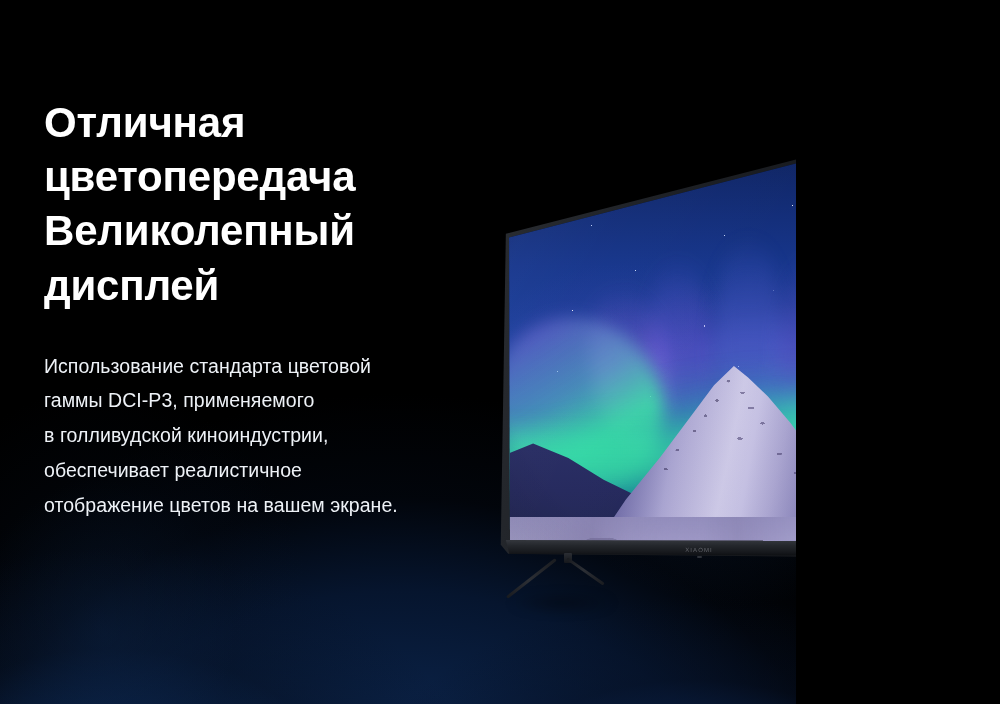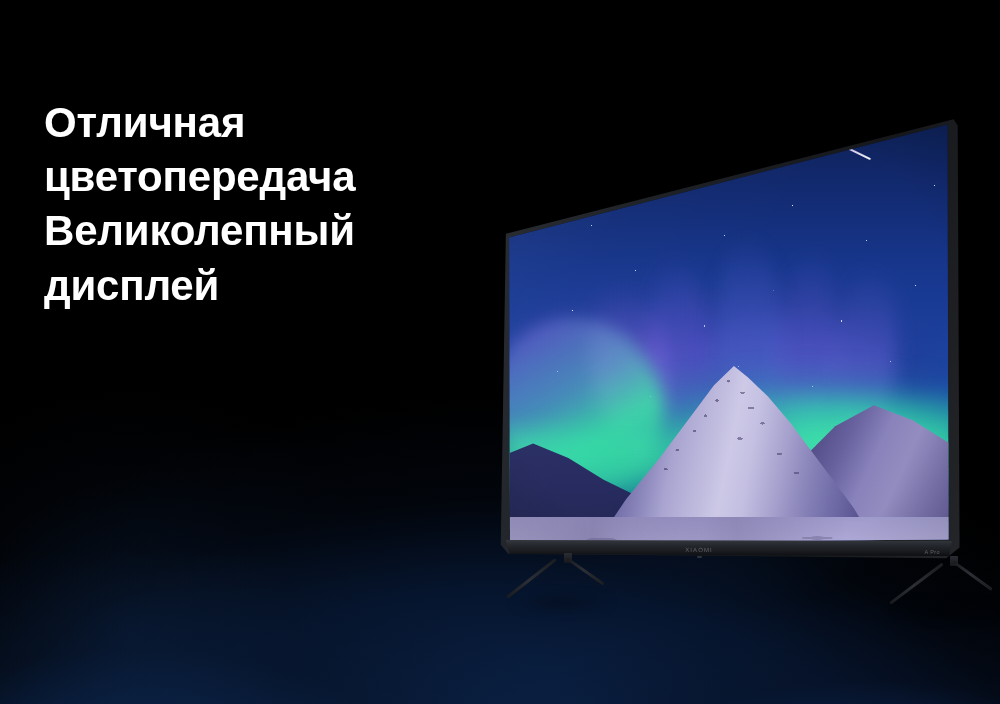--- a/index.html
+++ b/index.html
@@ -2,21 +2,21 @@
 <html><head>
 <meta charset="utf-8">
 <style>
   html, body {
     margin: 0;
     padding: 0;
     background: #000;
   }
   #stage {
     position: relative;
-    width: 1000px;
+    width: 796px;
     height: 704px;
     overflow: hidden;
     background: #000000;
     font-family: "Liberation Sans", "DejaVu Sans", sans-serif;
   }
 
   
   .bg-base {
     position: absolute;
     inset: 0;
@@ -509,20 +509,25 @@
   <div class="bg-glow-bottom-right"></div>
   <div class="bg-left-tint"></div>
   <div class="bg-tv-halo"></div>
   <div class="bg-top-black"></div>
 
   <div class="copy">
     <h1 class="headline">Отличная
 цветопередача
 Великолепный
 дисплей</h1>
+    <p class="body-copy">Использование стандарта цветовой
+гаммы DCI-P3, применяемого
+в голливудской киноиндустрии,
+обеспечивает реалистичное
+отображение цветов на вашем экране.</p>
   </div>
 
   <div class="tv">
 
     <div class="leg-shadow leg-shadow-l"></div>
     <div class="leg-shadow leg-shadow-r"></div>
 
     <div class="tv-frame"></div>
 
     <div class="tv-screen">

